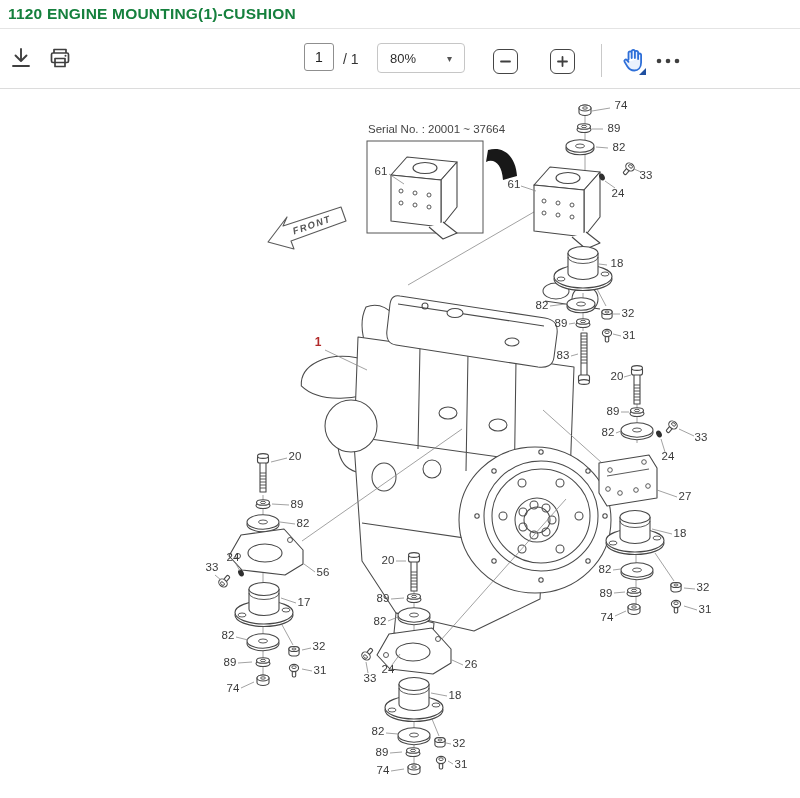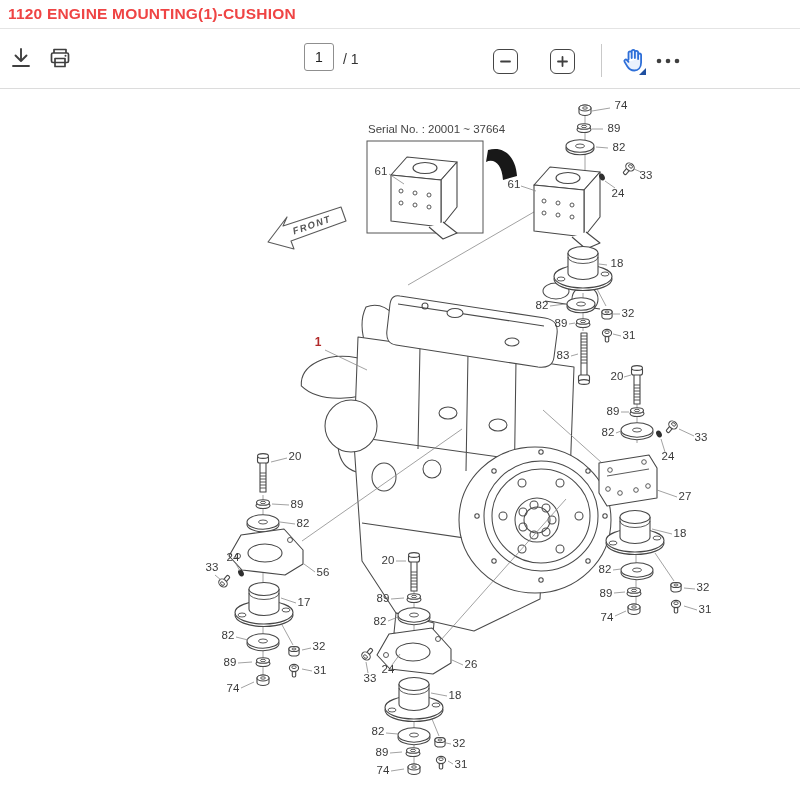--- a/index.html
+++ b/index.html
@@ -1,17 +1,17 @@
 <!DOCTYPE html>
 <html><head>
 <meta charset="utf-8">
 <style>
   html,body{margin:0;padding:0;}
   body{width:800px;height:798px;background:#fff;font-family:"Liberation Sans",sans-serif;position:relative;overflow:hidden;}
-  .title{position:absolute;left:8px;top:5px;font-size:15.5px;font-weight:bold;color:#ef4444;letter-spacing:.2px;}
+  .title{position:absolute;left:8px;top:5px;font-size:15.5px;font-weight:bold;color:#15803d;letter-spacing:.2px;}
   .rule1{position:absolute;left:0;top:28px;width:800px;border-top:1px solid #e4e4e4;}
   .toolbar{position:absolute;left:0;top:29px;width:800px;height:59px;background:#fff;}
   .toolbar button{border:none;background:none;padding:0;margin:0;cursor:pointer;position:absolute;}
   .dl-btn{left:8px;top:18px;width:26px;height:26px;}
   .pr-btn{left:46px;top:16px;width:28px;height:28px;}
   .page-input{position:absolute;left:304px;top:14px;width:30px;height:28px;box-sizing:border-box;text-align:center;
     font-size:14px;font-family:"Liberation Sans",sans-serif;color:#222;border:1px solid #8f8f8f;border-radius:3px;background:#fff;}
   .page-total{position:absolute;left:343px;top:22px;font-size:14px;color:#333;}
   .zoom-select{position:absolute;left:377px;top:14px;width:88px;height:30px;box-sizing:border-box;border:1px solid #c6c6c6;
     border-radius:4px;background:#fff;display:flex;align-items:center;justify-content:space-between;padding:0 12px;
@@ -61,20 +61,24 @@
           <rect x="3.5" y="7" width="17" height="9.5" rx="1.5"></rect>
           <rect x="7" y="12.5" width="10" height="8"></rect>
         </g>
         <circle cx="17.5" cy="9.8" r="1" fill="#3f3f3f"></circle>
       </svg>
     </button>
 
     <input class="page-input" value="1" style="">
     <span class="page-total">/ 1</span>
 
+    <div class="zoom-select">
+      <span>80%</span>
+      <span class="caret">▾</span>
+    </div>
 
     <button class="sq-btn minus" title="Zoom out">
       <svg width="13" height="13" viewBox="0 0 13 13">
         <path d="M2 6.5 H11" stroke="#3f3f3f" stroke-width="1.8" stroke-linecap="round"></path>
       </svg>
     </button>
     <button class="sq-btn plus" title="Zoom in">
       <svg width="13" height="13" viewBox="0 0 13 13">
         <path d="M2 6.5 H11 M6.5 2 V11" stroke="#3f3f3f" stroke-width="1.8" stroke-linecap="round"></path>
       </svg>

